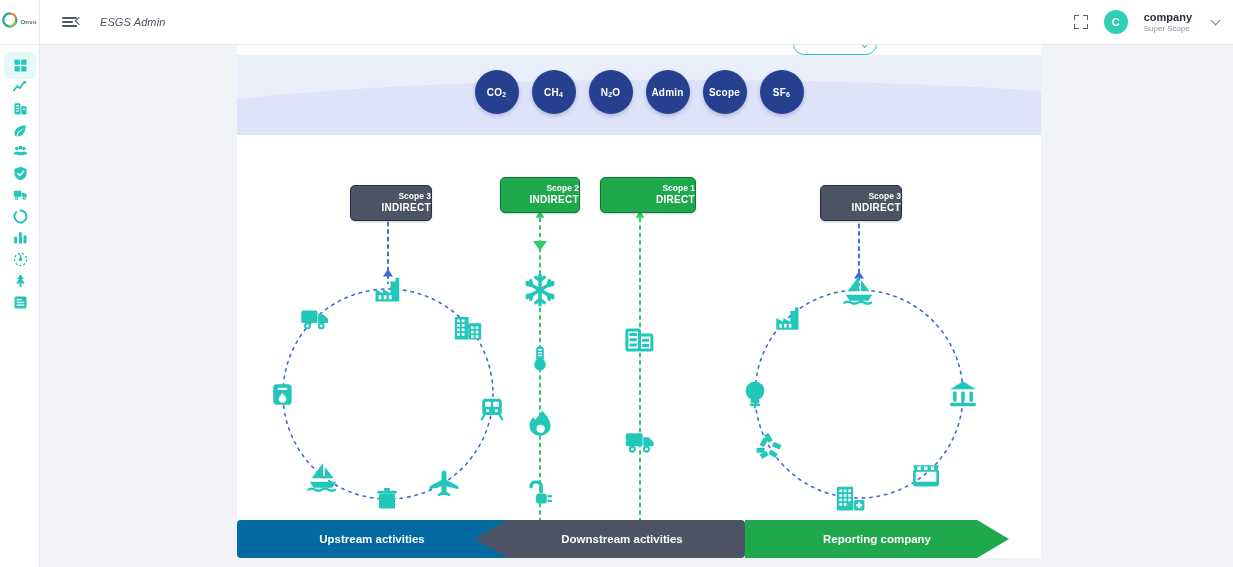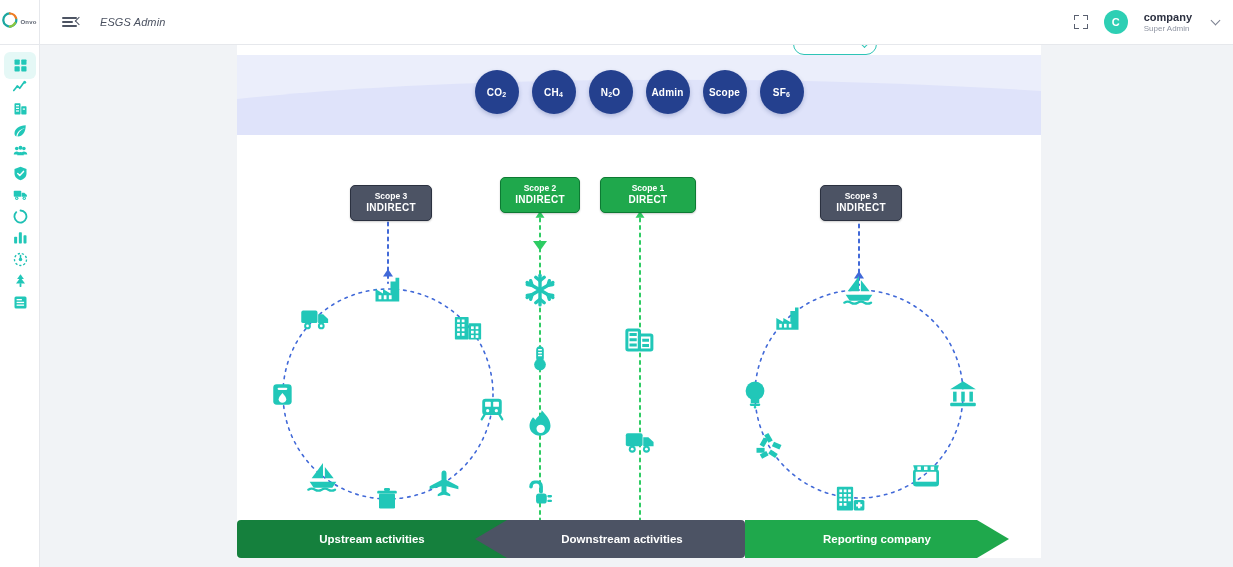--- a/index.html
+++ b/index.html
@@ -116,21 +116,21 @@
     width: 44px; height: 44px; border-radius: 50%; background: #24408e;
     color: #fff; display: flex; align-items: center; justify-content: center;
     font-size: 10px; font-weight: bold; letter-spacing: .2px;
     box-shadow: 0 2px 4px rgba(30,50,120,.25);
     cursor: pointer;
   }
   .gas-bubble sub { font-size: 7px; vertical-align: -1px; }
 
   
   .scope-box {
-    position: absolute; border-radius: 5px; color: #fff; text-align: center;
+    position: absolute; border-radius: 5px; color: #fff; text-align: right;
     font-size: 9.5px; line-height: 1.25; padding: 5px 0 6px;
     box-shadow: 0 1px 2px rgba(0,0,0,.2); cursor: pointer;
   }
   .scope-box .s-title { font-weight: bold; font-size: 8.5px; }
   .scope-box .s-kind  { font-weight: bold; font-size: 10px; letter-spacing: .3px; }
   .scope-indirect3 { background: #4c5364; border: 1.4px solid #2b3140; }
   .scope-green     { background: #1fa84c; border: 1.6px solid #0d7a33; }
   .cluster-icon {
     position: absolute; transform: translate(-50%,-50%);
     display: flex; align-items: center; justify-content: center;
@@ -139,21 +139,21 @@
   
   #bottom-band {
     position: absolute; left: 0; bottom: 0; width: 804px; height: 38px;
     display: flex; color: #fff; font-size: 11.5px; font-weight: bold;
   }
   .band-seg {
     height: 38px; display: flex; align-items: center; justify-content: center;
     position: relative; cursor: pointer;
   }
   #band-upstream {
-    width: 270px; background: #15803d;
+    width: 270px; background: #0369a1;
     border-top-left-radius: 4px; border-bottom-left-radius: 4px;
   }
   #band-reporting {
     width: 264px; background: #1fa84c;
     clip-path: polygon(0 0, calc(100% - 32px) 0, 100% 50%, calc(100% - 32px) 100%, 0 100%);
   }
   #band-downstream {
     width: 270px; background: #4c5364; margin-left: -32px;
     clip-path: polygon(32px 0, 100% 0, 100% 100%, 32px 100%, 0 50%);
     border-top-right-radius: 4px; border-bottom-right-radius: 4px;
@@ -190,21 +190,21 @@
   <div id="topbar-right">
     <div id="fullscreen-icon">
       <i></i>
         <i></i>
         <i></i>
         <i></i>
     </div>
     <div id="avatar">C</div>
     <div id="user-block">
       <div id="user-name">company</div>
-      <div id="user-role">Super Admin</div>
+      <div id="user-role">Super Scope</div>
     </div>
     <div id="user-caret"></div>
   </div>
 </div>
 
 <div id="rail">
     <div class="rail-item active">
       <svg width="15" height="15" viewBox="0 0 20 20" fill="#21c7b8">
         <rect x="2" y="2" width="7" height="7" rx="1"></rect>
         <rect x="11" y="2" width="7" height="7" rx="1"></rect>

